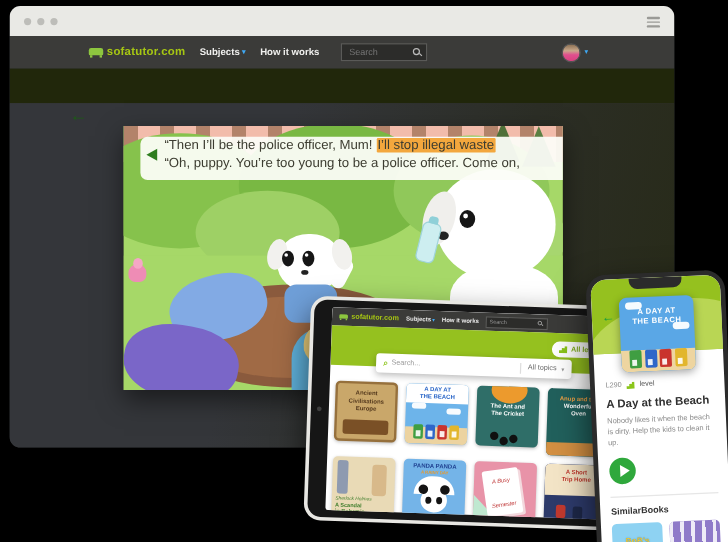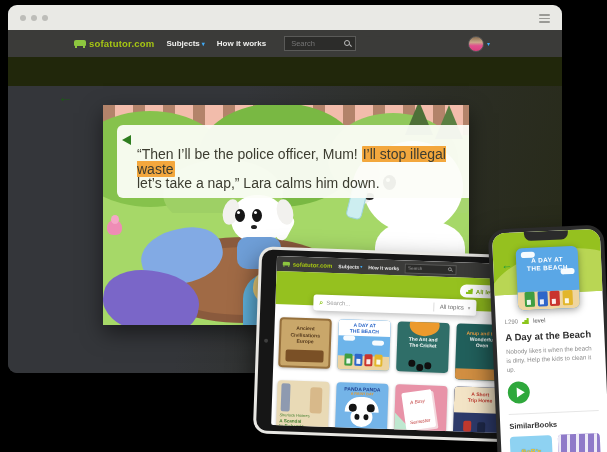--- a/index.html
+++ b/index.html
@@ -80,22 +80,22 @@
   .pup2 .head::before{content:"";position:absolute;left:-10px;top:18px;width:26px;height:46px;background:#f0efec;
         border-radius:50%;transform:rotate(16deg);}
   .pup2 .eye{position:absolute;top:34px;left:48px;width:13px;height:15px;background:#161616;border-radius:50%;}
   .pup2 .eye::after{content:"";position:absolute;left:3px;top:3px;width:4px;height:4px;background:#fff;border-radius:50%;}
   .pup2 .snout{position:absolute;top:52px;left:30px;width:9px;height:7px;background:#222;border-radius:50%;}
   .pup2 .body{position:absolute;top:80px;left:40px;width:90px;height:66px;background:#fff;border-radius:40%;}
   .bottle{position:absolute;left:14px;top:44px;width:14px;height:32px;background:#cdeef0;border:1px solid #9fd4da;
           border-radius:5px;transform:rotate(14deg);}
   .bottle::before{content:"";position:absolute;left:3px;top:-6px;width:8px;height:6px;background:#8fd0d8;border-radius:3px 3px 0 0;}
   
-  .story-card{position:absolute;left:14px;top:20px;width:336px;background:rgba(252,253,248,.94);
-        border-radius:6px;padding:22px 8px 7px 20px;font-size:14px;line-height:14.6px;color:#3c3c30;}
+  .story-card{position:absolute;left:14px;top:9px;width:336px;background:rgba(252,253,248,.94);
+        border-radius:6px;padding:0 8px 7px 20px;font-size:11px;line-height:14.6px;color:#3c3c30;}
   .story-play{position:absolute;left:5px;top:10px;width:0;height:0;border-top:5px solid transparent;
         border-bottom:5px solid transparent;border-right:9px solid #2e7d1f;cursor:pointer;}
   .hl{background:#f3a73d;border-radius:1px;padding:0 1px;}
 
   
   .tablet{position:absolute;left:256px;top:251px;width:263px;height:181px;transform:rotate(2deg);
           background:#e8e7e3;border-radius:14px;padding:3px;box-shadow:0 12px 26px rgba(0,0,0,.6);z-index:5;}
   .bezel{background:#161616;border-radius:11px;height:100%;padding:6px 9px 6px 15px;position:relative;box-sizing:border-box;}
   .cam{position:absolute;left:5px;top:50%;margin-top:-2px;width:4px;height:4px;border-radius:50%;background:#3e3e3e;}
   .tscreen{background:#fff;height:100%;border-radius:2px;overflow:hidden;position:relative;}
@@ -294,21 +294,21 @@
           <div class="arm"></div>
             <div class="head"></div>
             <div class="eyes"></div>
           <div class="nose"></div>
             <div class="shirt"></div>
         </div>
 
         <div class="story-card">
           <div class="story-play"></div>
           <div><span>“Then I’ll be the police officer, Mum! </span><span class="hl">I’ll stop illegal waste</span></div>
-          <div><span>let’s take a nap,” Lara calms him down.</span></div>
+          <div><span>“Oh, puppy. You’re too young to be a police officer. Come on,</span></div>
         </div>
       </div>
     </div>
   </div>
 
   <div class="tablet">
     <div class="bezel">
       <div class="cam"></div>
       <div class="tscreen">
 

